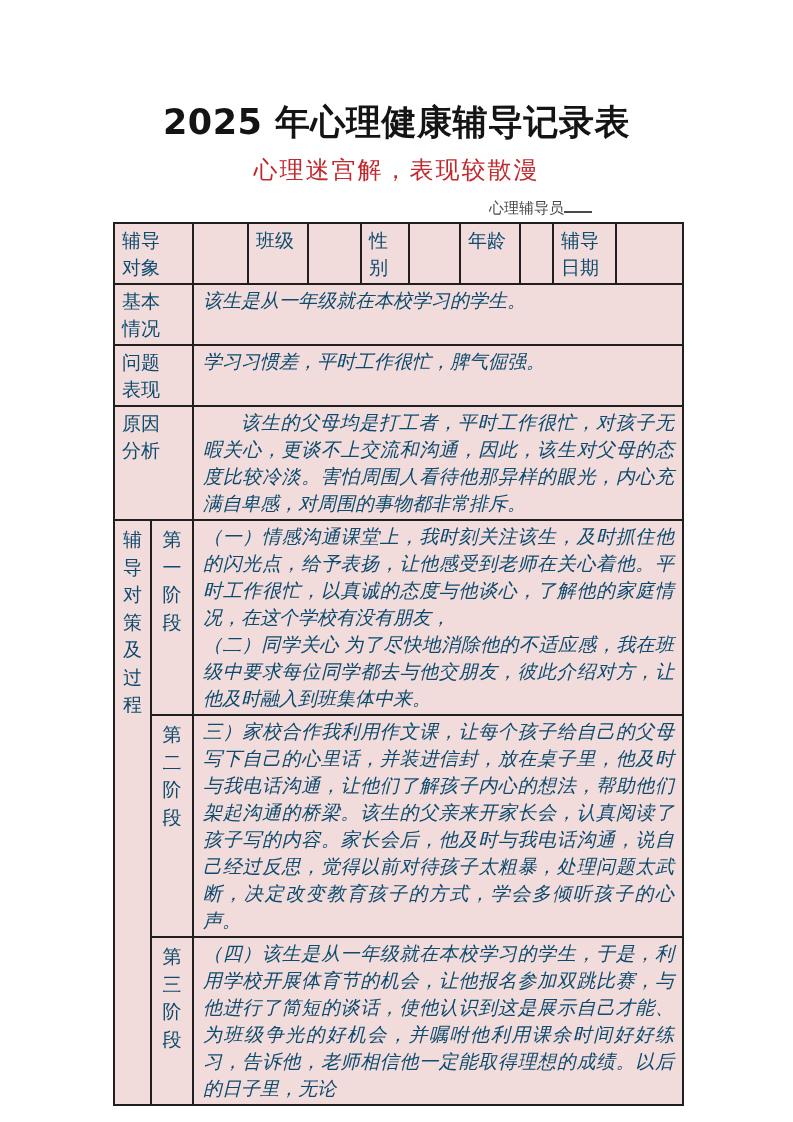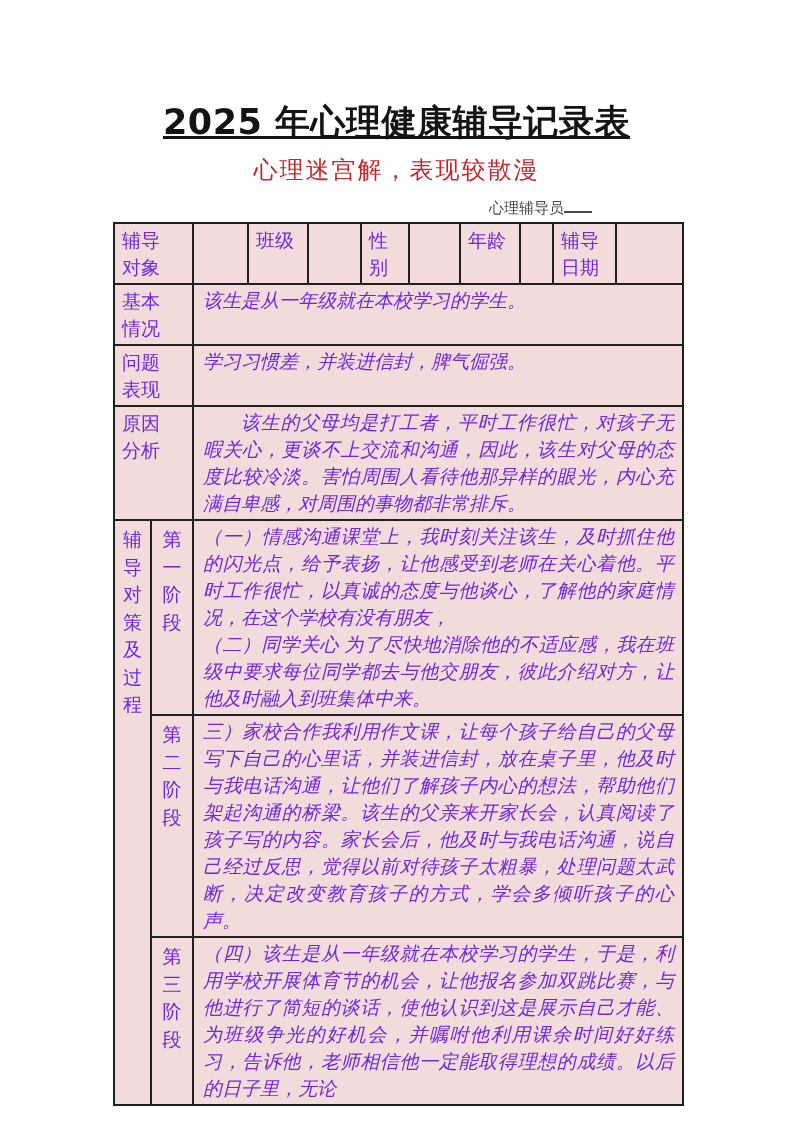--- a/index.html
+++ b/index.html
@@ -9,21 +9,20 @@
     position: relative;
     overflow: hidden;
     font-family: "Liberation Sans", sans-serif;
   }
   .page-title {
     position: absolute; top: 99px; left: 0; width: 793px;
     text-align: center;
     font-family: "DejaVu Sans", sans-serif;
     font-size: 35px; font-weight: 700; color: #141414;
     letter-spacing: 0.5px;
-    text-decoration: underline;
   }
   .page-subtitle {
     position: absolute; top: 154px; left: 0; width: 793px;
     text-align: center;
     font-family: "Liberation Serif", serif;
     font-size: 24px; color: #c0282e; letter-spacing: 2px;
   }
   .counselor-line {
     position: absolute; top: 198px; left: 443px;
     font-family: "Liberation Serif", serif;
@@ -38,21 +37,21 @@
     position: absolute; left: 113px; top: 222px;
     width: 569px;
     border-collapse: collapse; table-layout: fixed;
   }
   td {
     border: 2px solid #1f1f1f;
     background: #f2dcdb;
     vertical-align: top;
     font-family: "Liberation Serif", serif;
     font-size: 19px; line-height: 27px;
-    color: #6d28d9;
+    color: #0c4a6e;
     padding: 2px 6px;
     overflow: hidden;
   }
   td.lbl { white-space: pre-line; padding-left: 7px; padding-top: 3px; }
   td.vlbl { white-space: pre-line; text-align: center; padding-top: 5px; line-height: 27.5px; }
   td.content { text-align: justify; padding: 2px 8px 2px 9px; font-style: italic; }
   td.fill { padding: 0; }
   .indent2 { text-indent: 2em; }
   p { margin: 0; }
 </style>
@@ -98,21 +97,21 @@
 
   <tr style="height:55px">
     <td colspan="2" class="lbl">基本
 情况</td>
     <td colspan="9" class="content">该生是从一年级就在本校学习的学生。</td>
   </tr>
 
   <tr style="height:55px">
     <td colspan="2" class="lbl">问题
 表现</td>
-    <td colspan="9" class="content">学习习惯差，并装进信封，脾气倔强。</td>
+    <td colspan="9" class="content">学习习惯差，平时工作很忙，脾气倔强。</td>
   </tr>
 
   <tr style="height:107px">
     <td colspan="2" class="lbl">原因
 分析</td>
     <td colspan="9" class="content">
       <p class="indent2">该生的父母均是打工者，平时工作很忙，对孩子无暇关心，更谈不上交流和沟通，因此，该生对父母的态度比较冷淡。害怕周围人看待他那异样的眼光，内心充满自卑感，对周围的事物都非常排斥。</p>
     </td>
   </tr>
 

